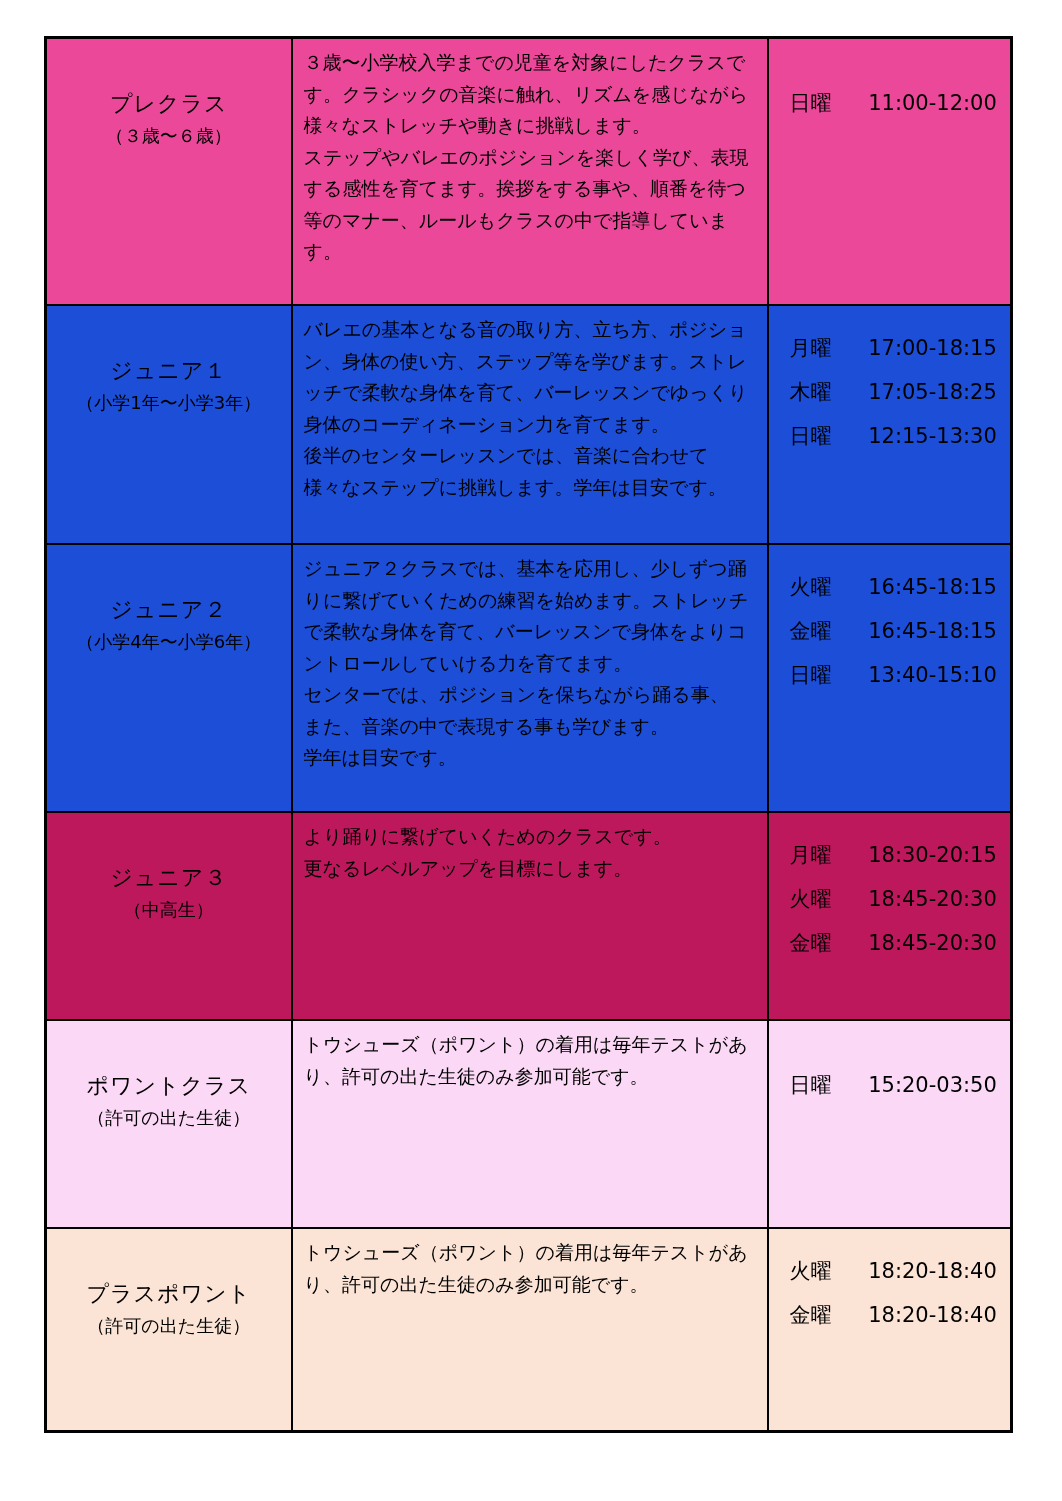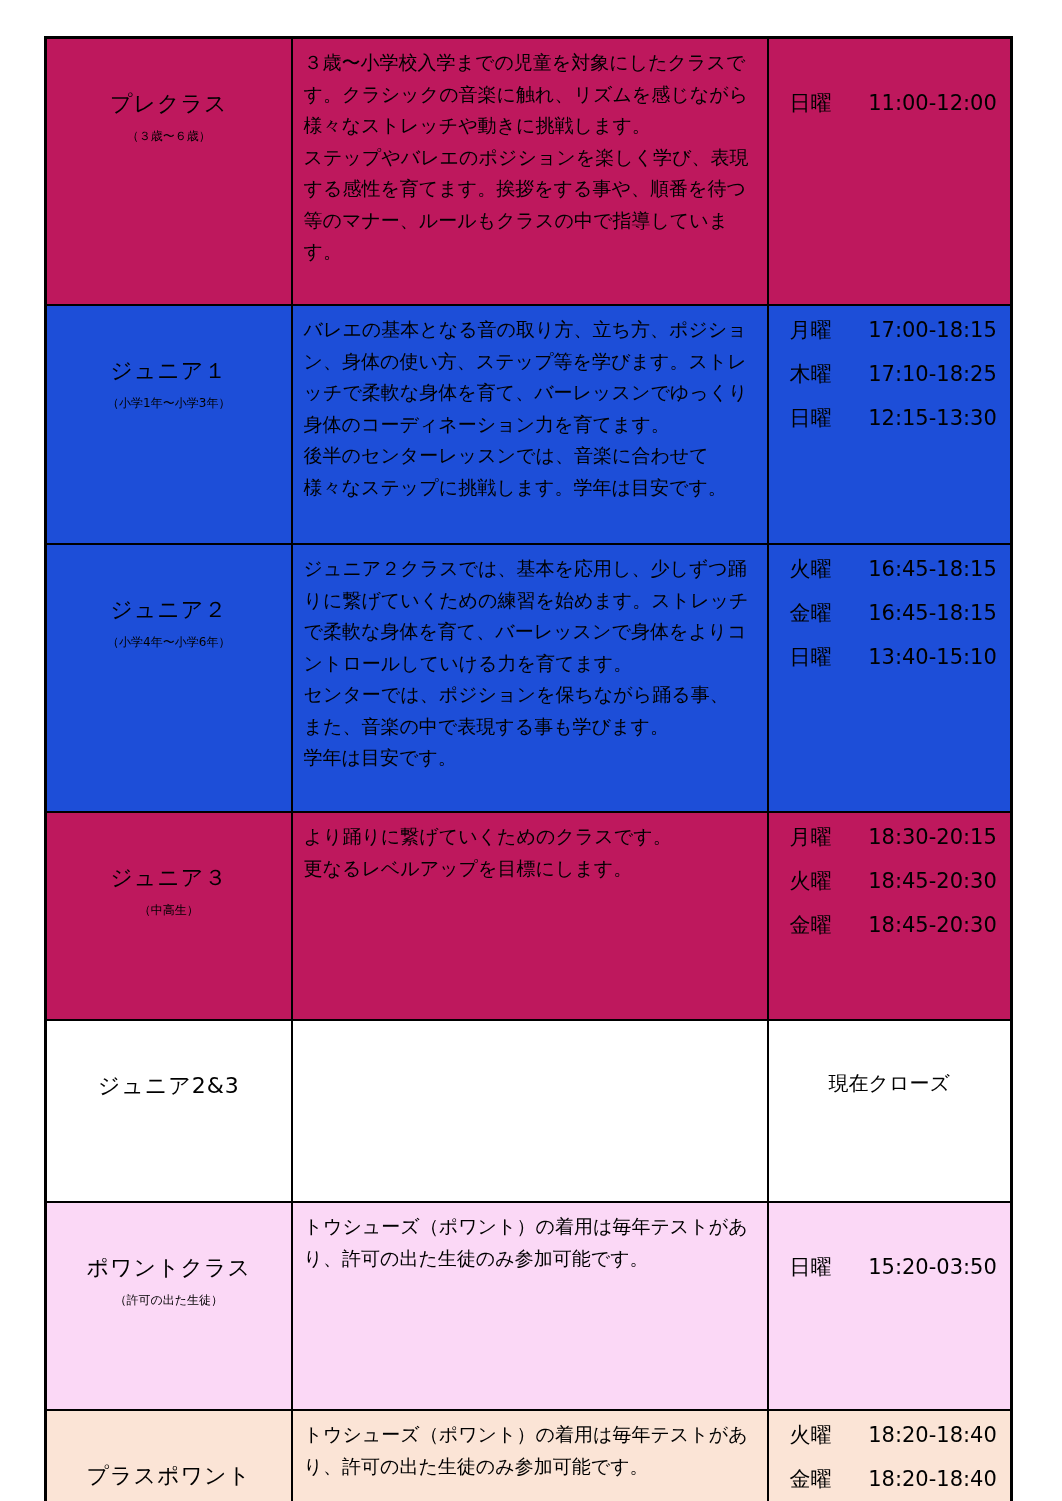--- a/index.html
+++ b/index.html
@@ -32,50 +32,50 @@
   
   tr.r1 td { height: 217px; }
   tr.r2 td { height: 189px; }
   tr.r3 td { height: 218px; }
   tr.r4 td { height: 158px; }
   tr.r5 td { height: 132px; }
   tr.r6 td { height: 158px; }
   tr.r7 td { height: 153px; }
 
   
-  tr.r1 td { background: #be185d; }
+  tr.r1 td { background: #ec4899; }
   tr.r2 td { background: #1d4ed8; }
   tr.r3 td { background: #1d4ed8; }
   tr.r4 td { background: #be185d; }
   tr.r5 td { background: #ffffff; }
   tr.r6 td { background: #fbd8f6; }
   tr.r7 td { background: #fbe4d6; }
 
   .name-cell {
     text-align: center;
     padding-top: 48px;
   }
   .cname {
     font-size: 22px;
     line-height: 33px;
     letter-spacing: 1px;
   }
   .csub {
-    font-size: 12px;
+    font-size: 18px;
     line-height: 32px;
   }
   .desc-cell .desc {
     font-size: 19px;
     line-height: 31.5px;
     padding: 8px 10px 8px 11px;
     white-space: pre-line;
     text-align: left;
   }
   .sched-cell { padding-left: 21px; }
-  .sched-multi  { padding-top: 2px; }
+  .sched-multi  { padding-top: 20px; }
   .sched-single { padding-top: 42px; margin-left: 48px; }
   .entry {
     font-size: 21px;
     line-height: 44px;
     white-space: nowrap;
   }
   .entry .day {
     display: inline-block;
     min-width: 46px;
     margin-right: 26px;
@@ -128,21 +128,21 @@
 後半のセンターレッスンでは、音楽に合わせて
 様々なステップに挑戦します。学年は目安です。</div>
       </td>
       <td class="sched-cell sched-multi">
         <div class="entry">
           <span class="day">月曜</span>
           <span class="time">17:00-18:15</span>
         </div>
         <div class="entry">
           <span class="day">木曜</span>
-          <span class="time">17:10-18:25</span>
+          <span class="time">17:05-18:25</span>
         </div>
         <div class="entry">
           <span class="day">日曜</span>
           <span class="time">12:15-13:30</span>
         </div>
       </td>
     </tr>
 
     <tr class="r3">
       <td class="name-cell">
@@ -189,31 +189,20 @@
           <span class="day">火曜</span>
           <span class="time">18:45-20:30</span>
         </div>
         <div class="entry">
           <span class="day">金曜</span>
           <span class="time">18:45-20:30</span>
         </div>
       </td>
     </tr>
 
-    <tr class="r5">
-      <td class="name-cell">
-        <div class="cname">ジュニア2&amp;3</div>
-      </td>
-      <td class="desc-cell">
-        <div class="desc"></div>
-      </td>
-      <td class="sched-cell sched-closed">
-        <div class="closed-note">現在クローズ</div>
-      </td>
-    </tr>
 
     <tr class="r6">
       <td class="name-cell">
         <div class="cname">ポワントクラス</div>
         <div class="csub">（許可の出た生徒）</div>
       </td>
       <td class="desc-cell">
         <div class="desc">トウシューズ（ポワント）の着用は毎年テストがあり、許可の出た生徒のみ参加可能です。</div>
       </td>
       <td class="sched-cell sched-single">

